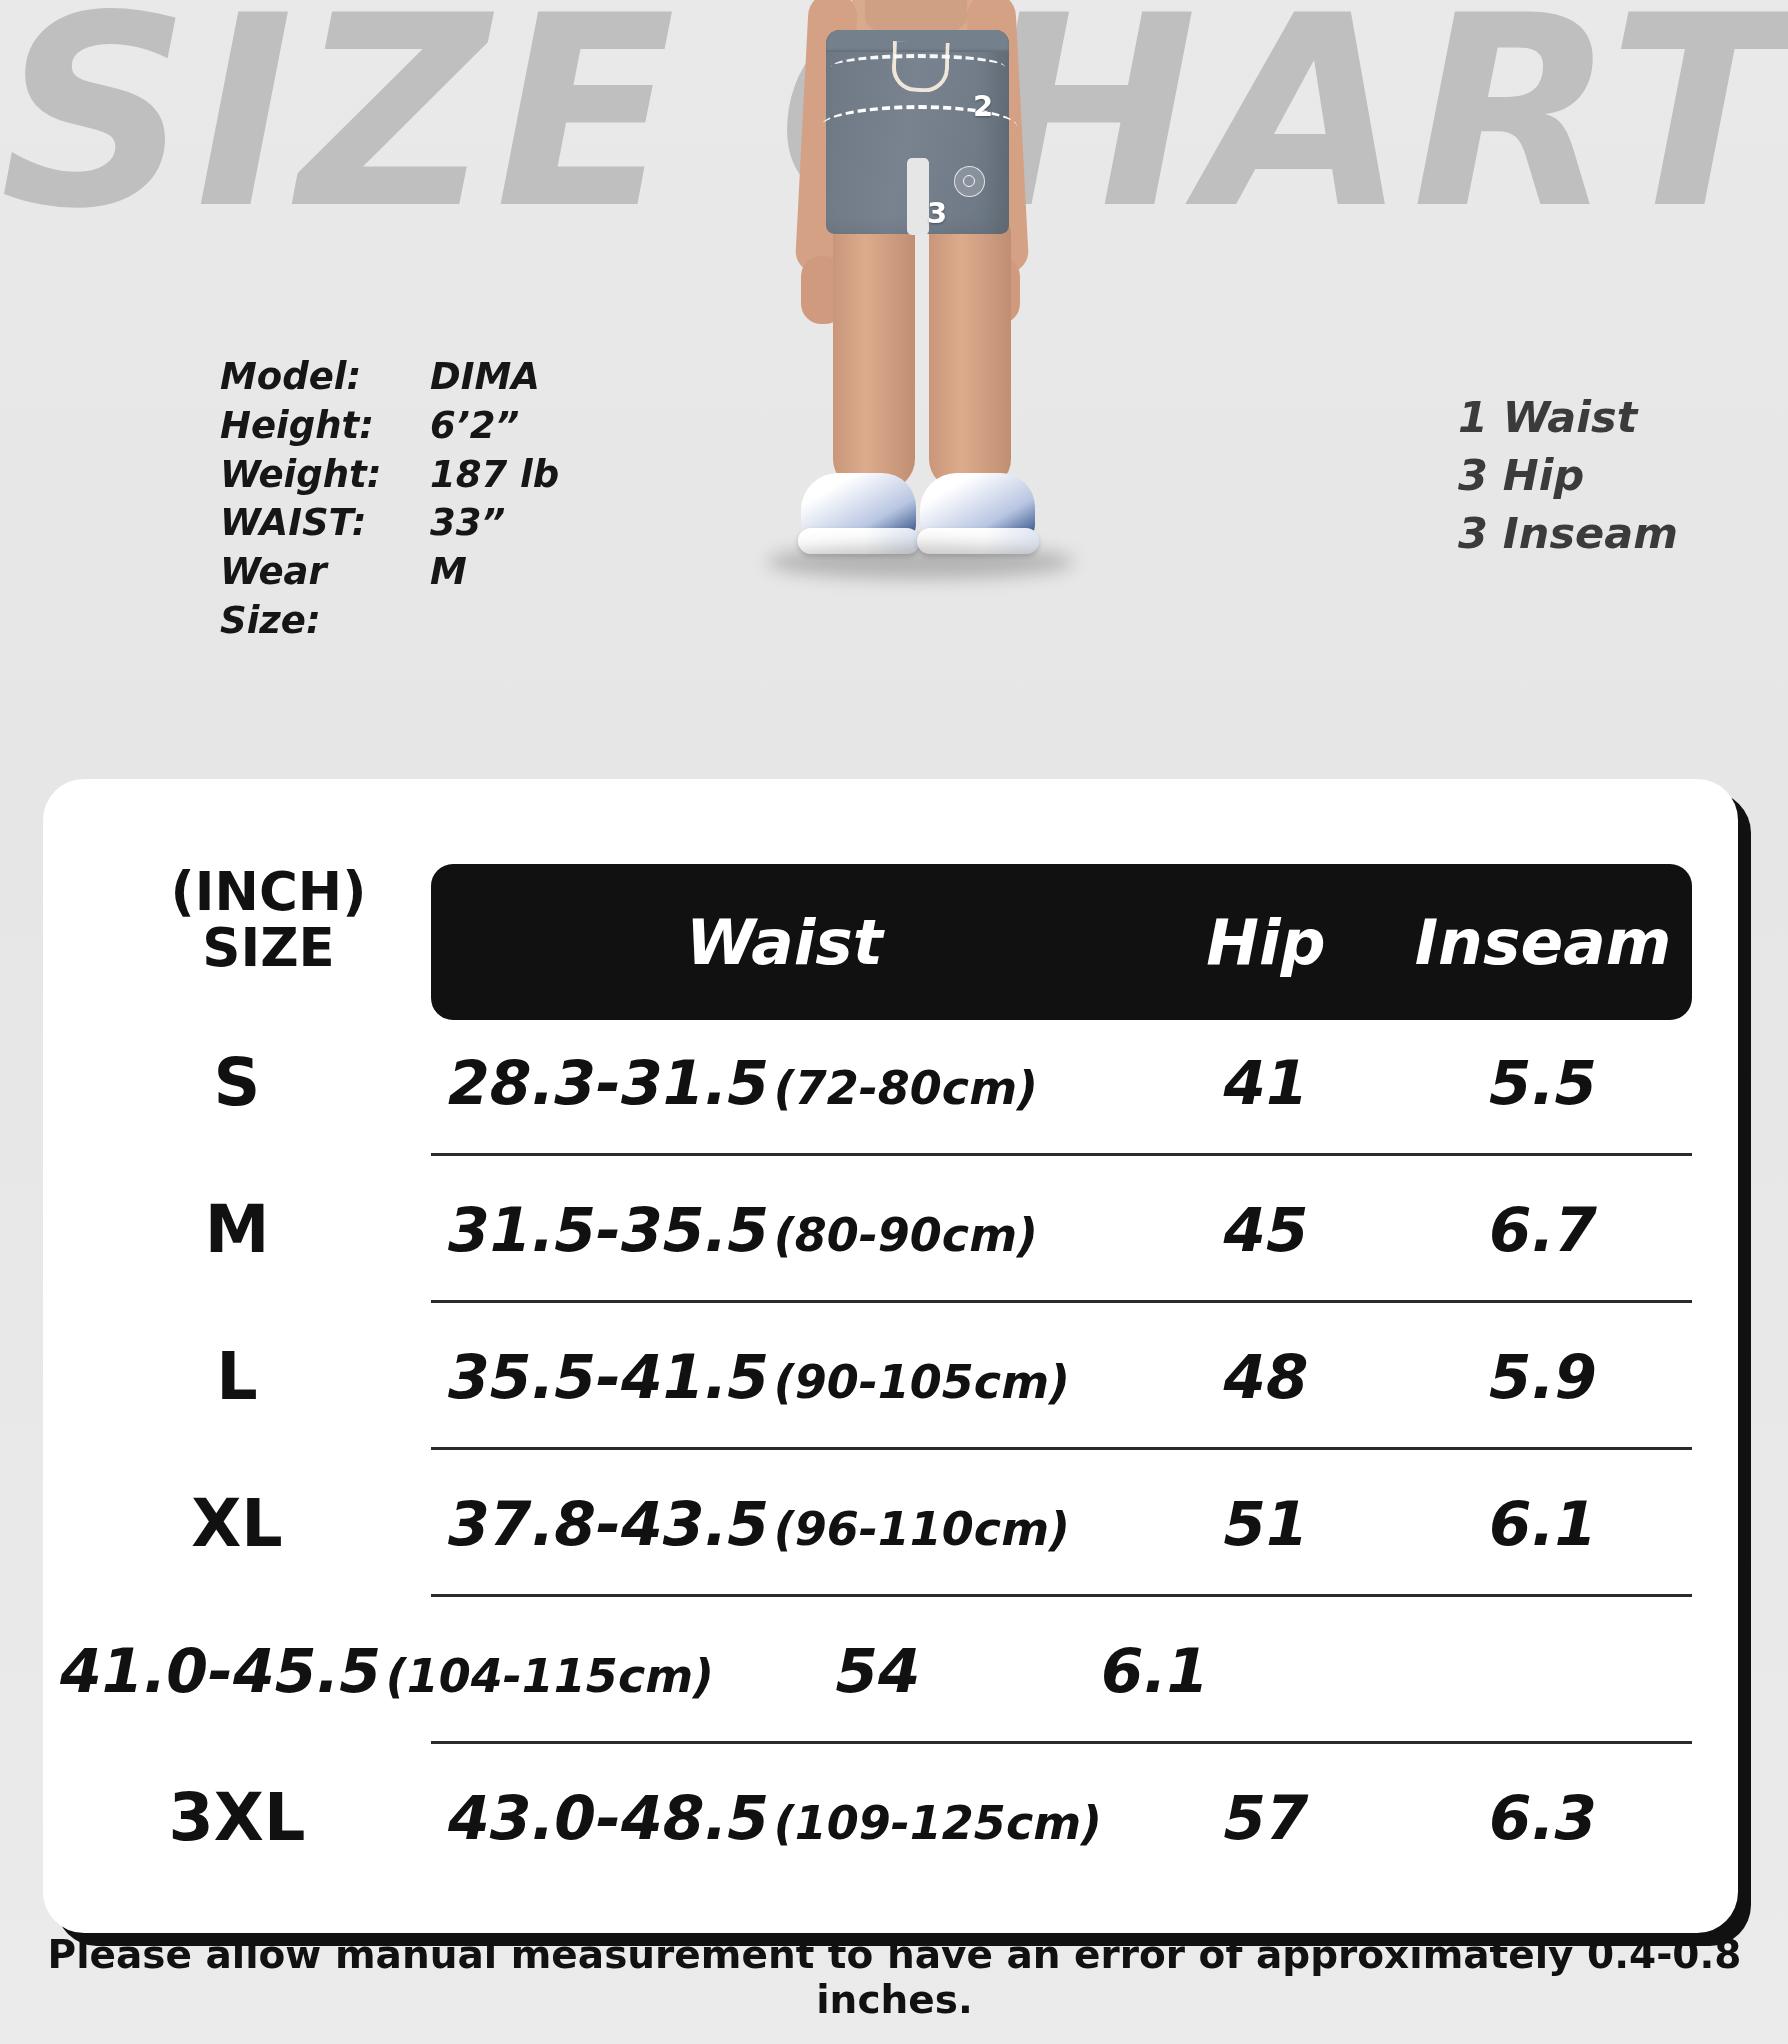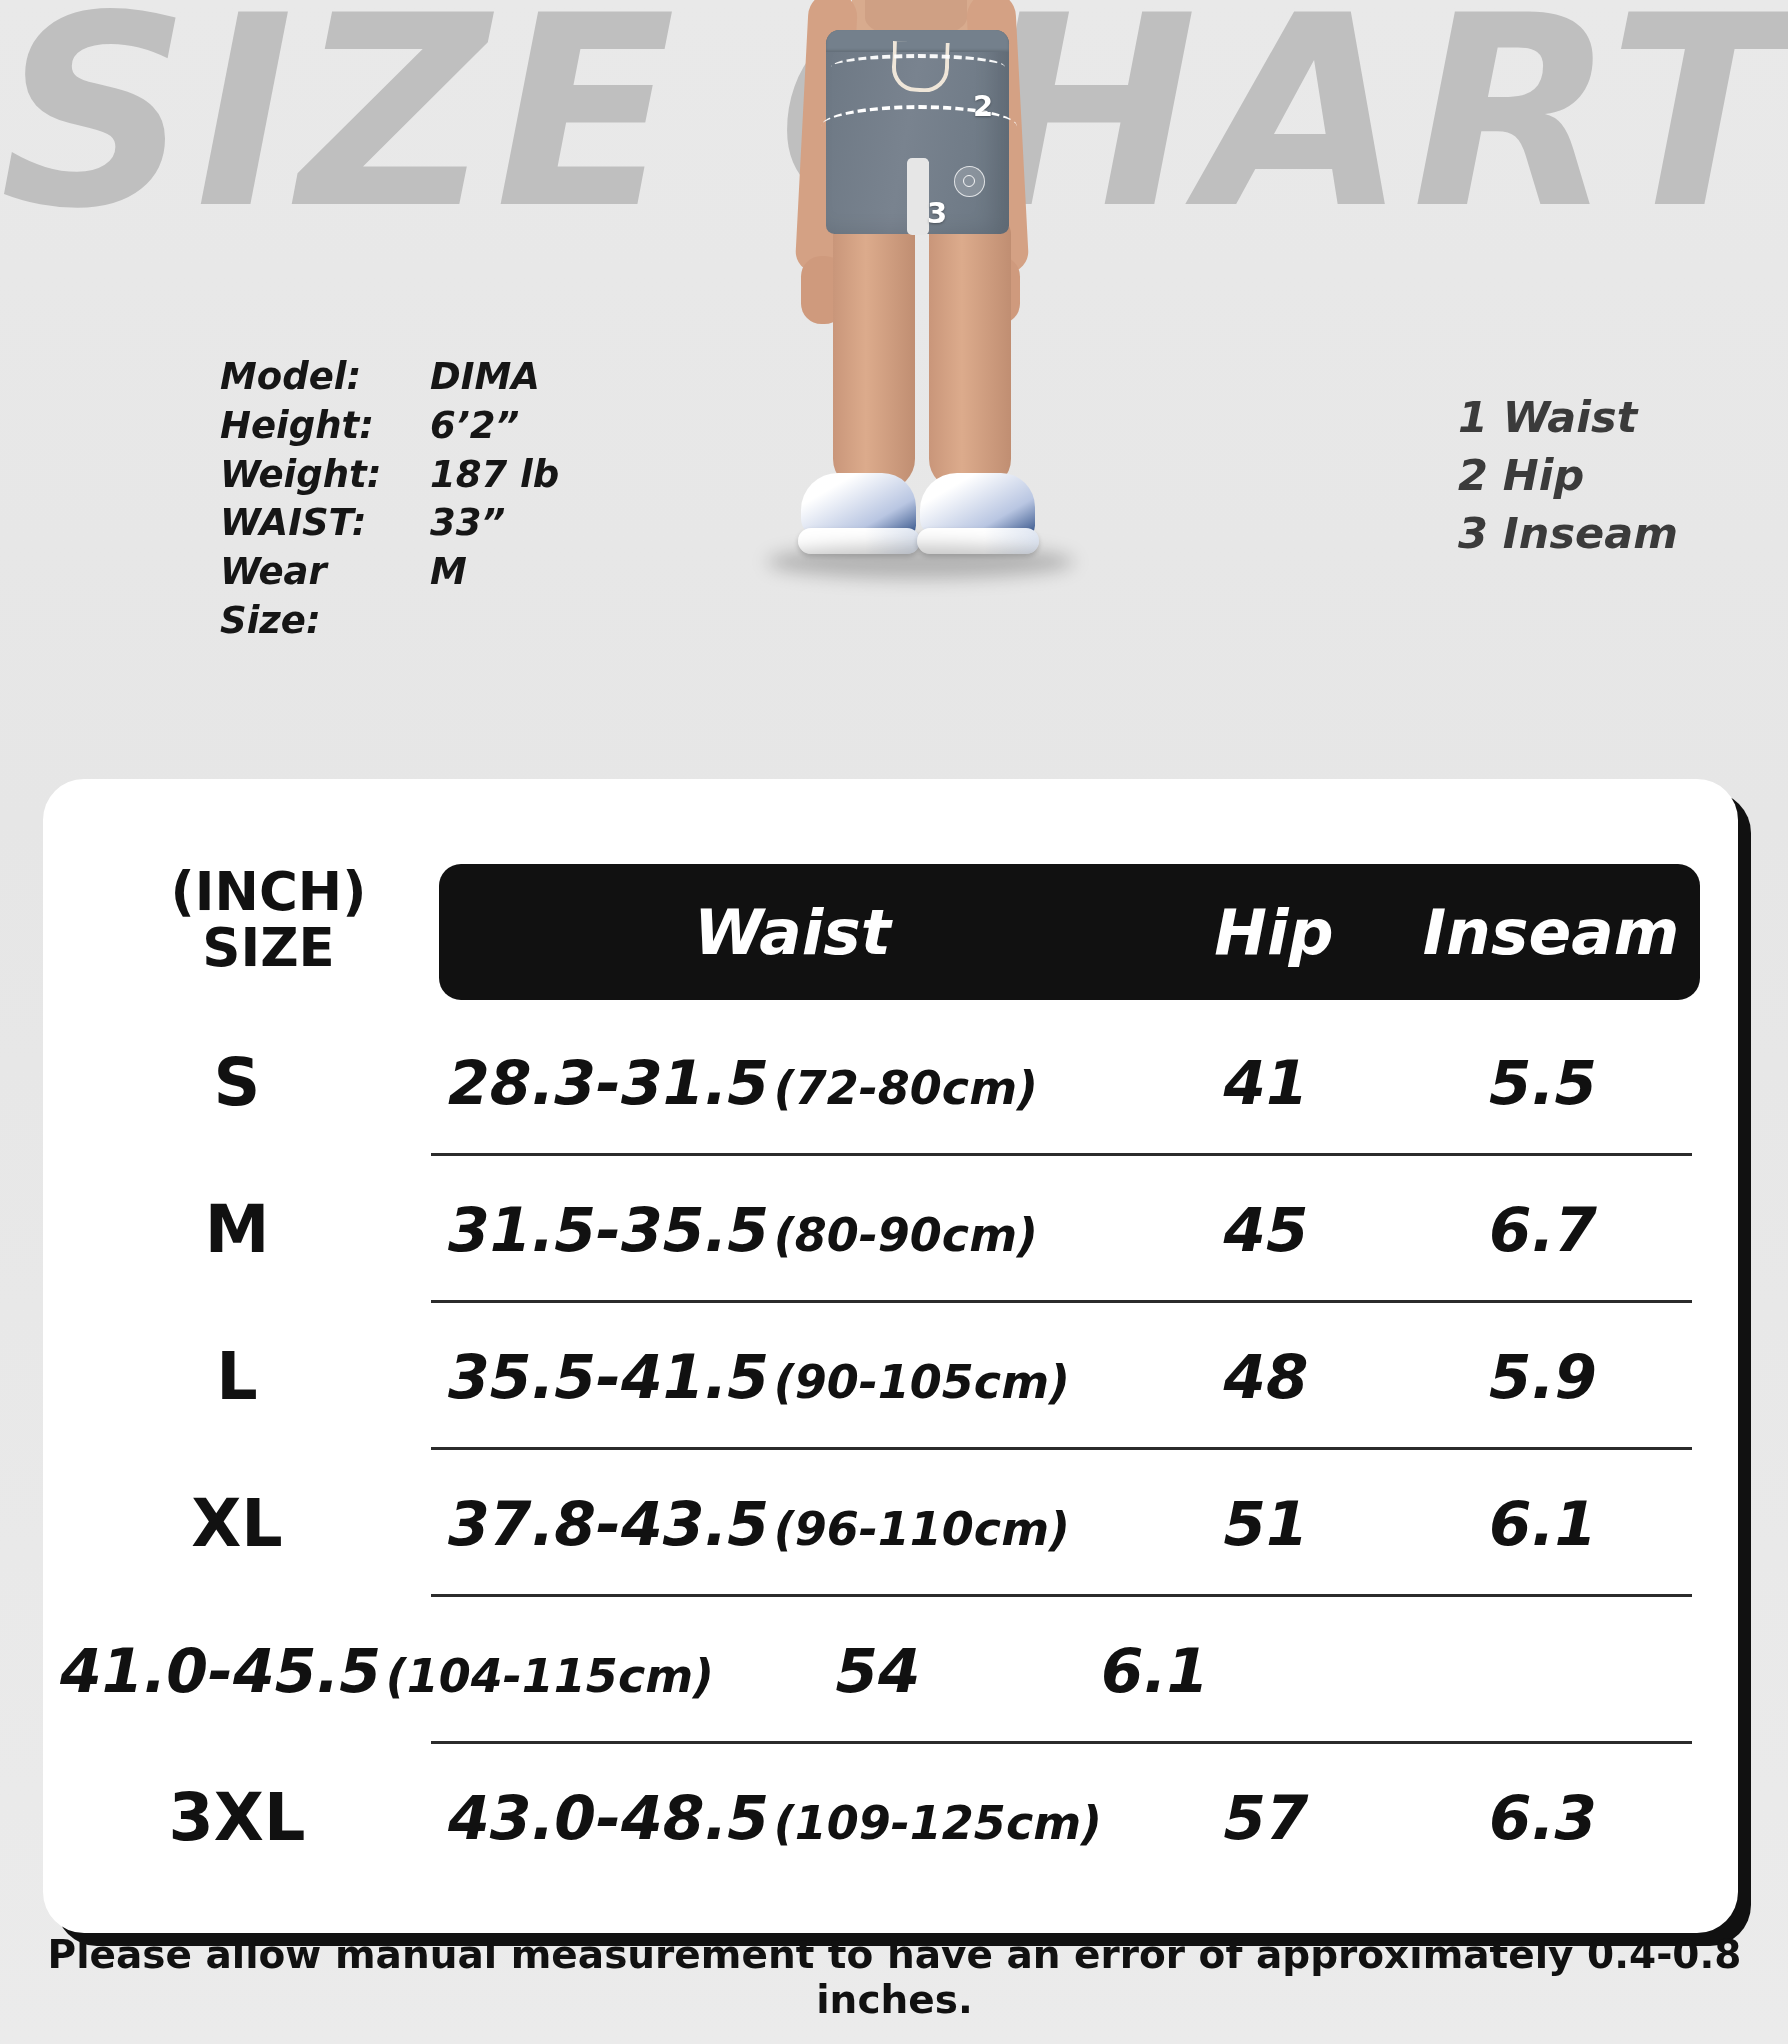--- a/index.html
+++ b/index.html
@@ -293,24 +293,24 @@
     border-radius: 41px;
   }
 
   .table {
     position: absolute;
     left: 0; top: 0;
     width: 1695px;
   }
   .thead {
     position: absolute;
-    left: 396px;
+    left: 388px;
     top: 85px;
     width: 1261px;
-    height: 136px;
+    height: 156px;
     background: #111111;
     border-radius: 22px;
     display: flex;
     align-items: center;
   }
   .th {
     font-family: "DejaVu Sans", sans-serif;
     font-style: italic;
     font-weight: bold;
     color: #ffffff;
@@ -456,21 +456,21 @@
       <span class="val">33”</span>
     </div>
     <div class="row">
       <span class="key">Wear Size:</span>
       <span class="val">M</span>
     </div>
   </div>
 
   <div class="legend">
     <div>1 Waist</div>
-    <div>2 Hip</div>
+    <div>3 Hip</div>
     <div>3 Inseam</div>
   </div>
 
   <div class="card-shadow"></div>
   <div class="card">
     <div class="table">
 
       <div class="size-col-head">
         <div>(INCH)</div>
         <div>SIZE</div>

